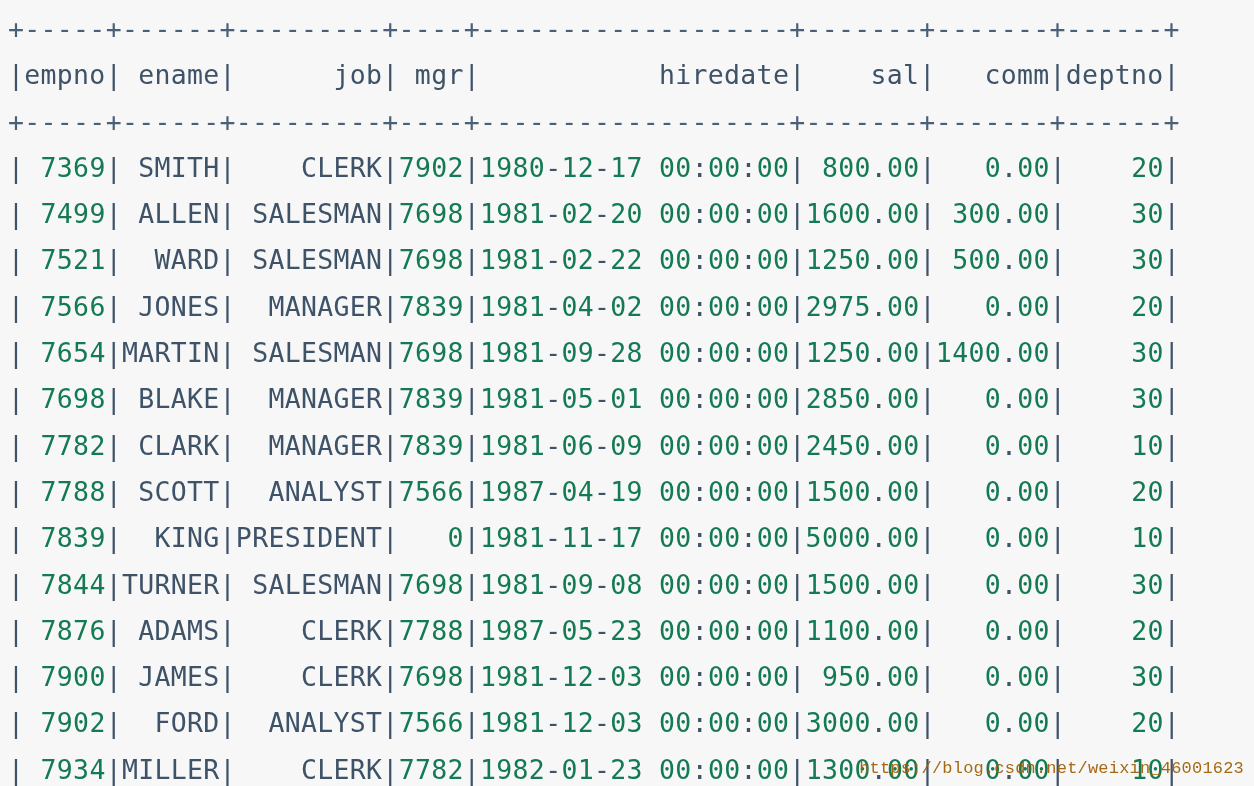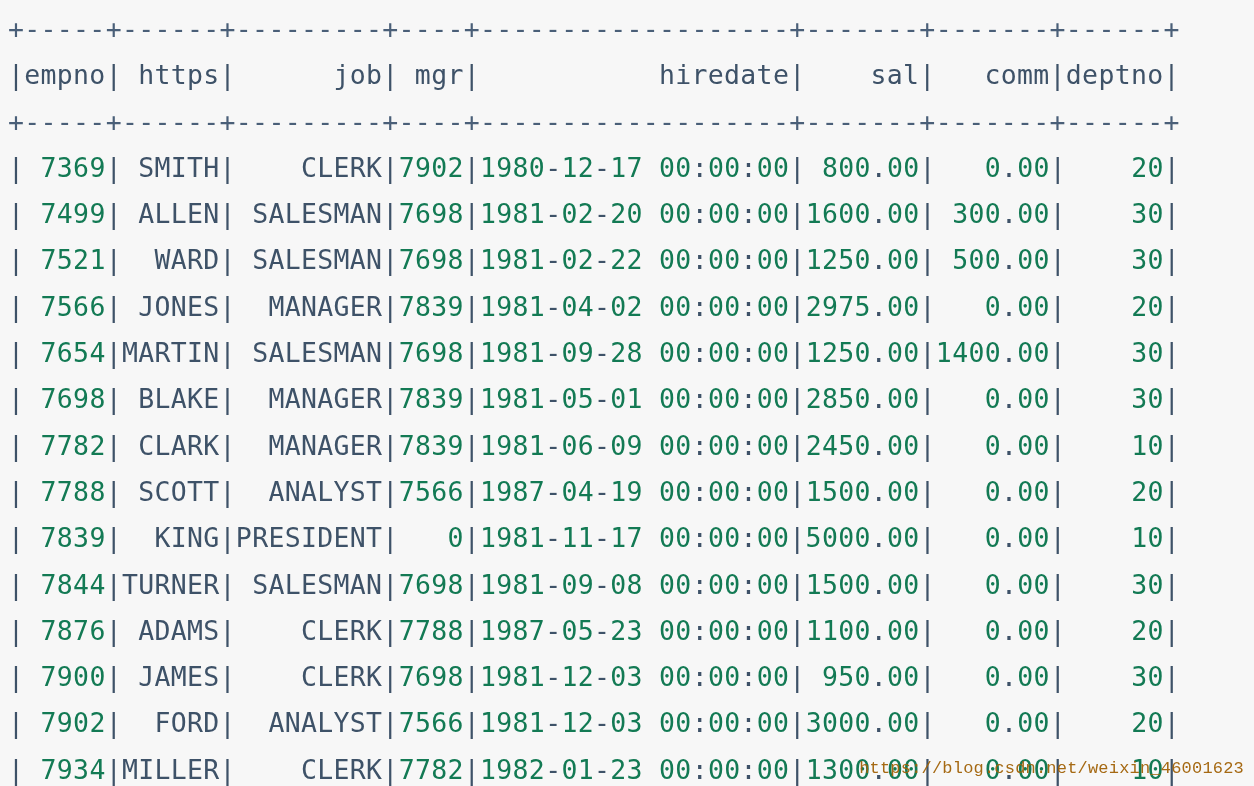--- a/index.html
+++ b/index.html
@@ -55,21 +55,21 @@
     pointer-events: none;
     user-select: none;
   }
 </style>
 </head>
 <body>
 
 <div id="terminal">
 
   <div class="line sep">+-----+------+---------+----+-------------------+-------+-------+------+</div>
-  <div class="line header">|empno| https|      job| mgr|           hiredate|    sal|   comm|deptno|</div>
+  <div class="line header">|empno| ename|      job| mgr|           hiredate|    sal|   comm|deptno|</div>
   <div class="line sep">+-----+------+---------+----+-------------------+-------+-------+------+</div>
 
   <div id="rows">
       <div class="line row"><span class="punct">| </span><span class="num">7369</span><span class="punct">| SMITH|    CLERK|</span><span class="num">7902</span><span class="punct">|</span><span class="num">1980</span><span class="punct">-</span><span class="num">12</span><span class="punct">-</span><span class="num">17</span><span class="punct"> </span><span class="num">00</span><span class="punct">:</span><span class="num">00</span><span class="punct">:</span><span class="num">00</span><span class="punct">| </span><span class="num">800</span><span class="punct">.</span><span class="num">00</span><span class="punct">|   </span><span class="num">0</span><span class="punct">.</span><span class="num">00</span><span class="punct">|    </span><span class="num">20</span><span class="punct">|</span></div>
       <div class="line row"><span class="punct">| </span><span class="num">7499</span><span class="punct">| ALLEN| SALESMAN|</span><span class="num">7698</span><span class="punct">|</span><span class="num">1981</span><span class="punct">-</span><span class="num">02</span><span class="punct">-</span><span class="num">20</span><span class="punct"> </span><span class="num">00</span><span class="punct">:</span><span class="num">00</span><span class="punct">:</span><span class="num">00</span><span class="punct">|</span><span class="num">1600</span><span class="punct">.</span><span class="num">00</span><span class="punct">| </span><span class="num">300</span><span class="punct">.</span><span class="num">00</span><span class="punct">|    </span><span class="num">30</span><span class="punct">|</span></div>
       <div class="line row"><span class="punct">| </span><span class="num">7521</span><span class="punct">|  WARD| SALESMAN|</span><span class="num">7698</span><span class="punct">|</span><span class="num">1981</span><span class="punct">-</span><span class="num">02</span><span class="punct">-</span><span class="num">22</span><span class="punct"> </span><span class="num">00</span><span class="punct">:</span><span class="num">00</span><span class="punct">:</span><span class="num">00</span><span class="punct">|</span><span class="num">1250</span><span class="punct">.</span><span class="num">00</span><span class="punct">| </span><span class="num">500</span><span class="punct">.</span><span class="num">00</span><span class="punct">|    </span><span class="num">30</span><span class="punct">|</span></div>
       <div class="line row"><span class="punct">| </span><span class="num">7566</span><span class="punct">| JONES|  MANAGER|</span><span class="num">7839</span><span class="punct">|</span><span class="num">1981</span><span class="punct">-</span><span class="num">04</span><span class="punct">-</span><span class="num">02</span><span class="punct"> </span><span class="num">00</span><span class="punct">:</span><span class="num">00</span><span class="punct">:</span><span class="num">00</span><span class="punct">|</span><span class="num">2975</span><span class="punct">.</span><span class="num">00</span><span class="punct">|   </span><span class="num">0</span><span class="punct">.</span><span class="num">00</span><span class="punct">|    </span><span class="num">20</span><span class="punct">|</span></div>
       <div class="line row"><span class="punct">| </span><span class="num">7654</span><span class="punct">|MARTIN| SALESMAN|</span><span class="num">7698</span><span class="punct">|</span><span class="num">1981</span><span class="punct">-</span><span class="num">09</span><span class="punct">-</span><span class="num">28</span><span class="punct"> </span><span class="num">00</span><span class="punct">:</span><span class="num">00</span><span class="punct">:</span><span class="num">00</span><span class="punct">|</span><span class="num">1250</span><span class="punct">.</span><span class="num">00</span><span class="punct">|</span><span class="num">1400</span><span class="punct">.</span><span class="num">00</span><span class="punct">|    </span><span class="num">30</span><span class="punct">|</span></div>
       <div class="line row"><span class="punct">| </span><span class="num">7698</span><span class="punct">| BLAKE|  MANAGER|</span><span class="num">7839</span><span class="punct">|</span><span class="num">1981</span><span class="punct">-</span><span class="num">05</span><span class="punct">-</span><span class="num">01</span><span class="punct"> </span><span class="num">00</span><span class="punct">:</span><span class="num">00</span><span class="punct">:</span><span class="num">00</span><span class="punct">|</span><span class="num">2850</span><span class="punct">.</span><span class="num">00</span><span class="punct">|   </span><span class="num">0</span><span class="punct">.</span><span class="num">00</span><span class="punct">|    </span><span class="num">30</span><span class="punct">|</span></div>
       <div class="line row"><span class="punct">| </span><span class="num">7782</span><span class="punct">| CLARK|  MANAGER|</span><span class="num">7839</span><span class="punct">|</span><span class="num">1981</span><span class="punct">-</span><span class="num">06</span><span class="punct">-</span><span class="num">09</span><span class="punct"> </span><span class="num">00</span><span class="punct">:</span><span class="num">00</span><span class="punct">:</span><span class="num">00</span><span class="punct">|</span><span class="num">2450</span><span class="punct">.</span><span class="num">00</span><span class="punct">|   </span><span class="num">0</span><span class="punct">.</span><span class="num">00</span><span class="punct">|    </span><span class="num">10</span><span class="punct">|</span></div>

